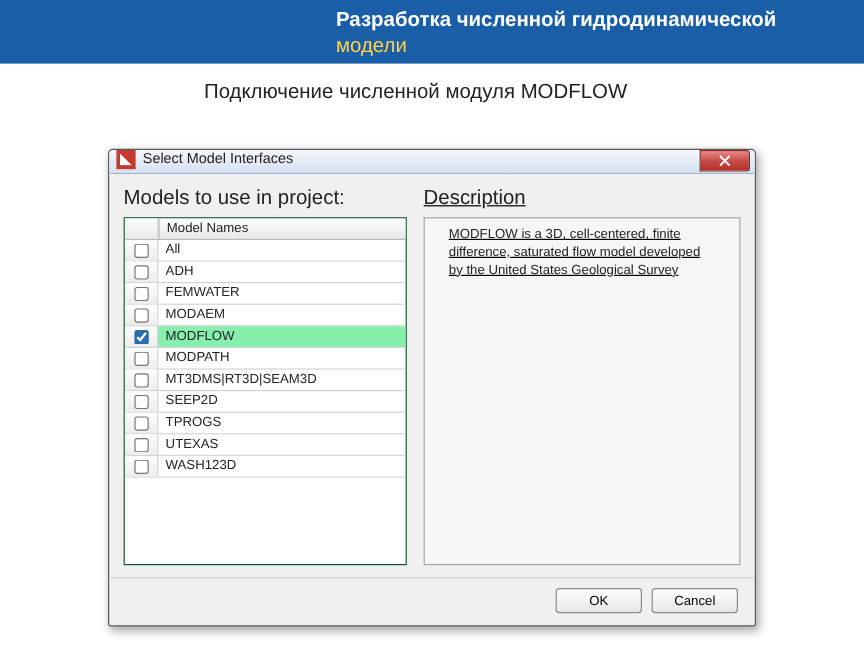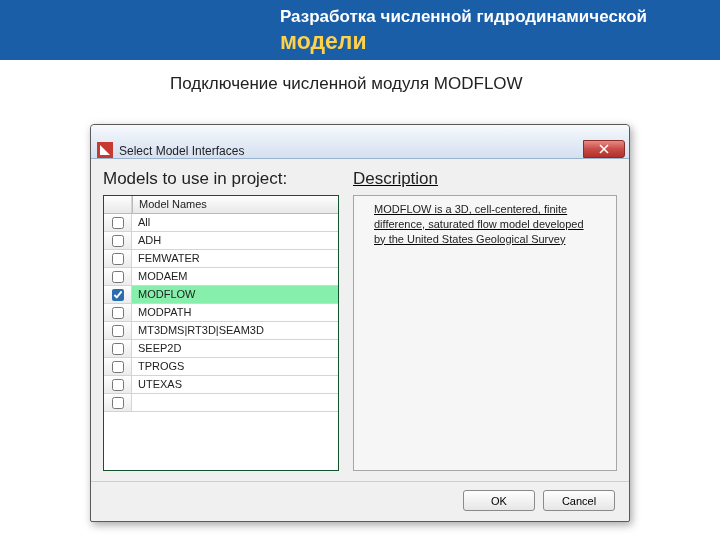--- a/index.html
+++ b/index.html
@@ -1,33 +1,33 @@
 <!DOCTYPE html>
 <html><head>
 <meta charset="utf-8">
 <style>
   * { box-sizing: border-box; }
   html, body { margin: 0; padding: 0; font-family: "Segoe UI", Tahoma, sans-serif; }
   body { width: 720px; height: 540px; background: #fff; position: relative; overflow: hidden; }
 
   .banner { background: #195ea7; color: #fff; padding: 6px 20px 4px 280px; font-size: 17px; font-weight: 600; line-height: 1.25; }
-  .banner .l2 { color: #ffd24a; font-size: 23px; font-weight: 700; }
+  .banner .l2 { color: #ffd24a; font-size: 17px; font-weight: 400; }
 
   .subtitle { font-size: 17px; font-weight: 500; color: #222; padding: 14px 0 10px 170px; }
 
   .win {
     position: absolute; left: 90px; top: 124px; width: 540px; height: 398px;
     border: 1px solid #5a5a5a; border-radius: 4px 4px 2px 2px;
     box-shadow: 2px 3px 8px rgba(0,0,0,0.35);
     background: #f0f0f0;
     display: flex; flex-direction: column;
     font-size: 11px;
   }
   .titlebar {
-    height: 34px; display: flex; align-items: flex-end; padding: 0 4px 0 6px;
+    height: 20px; display: flex; align-items: flex-start; padding: 0 4px 12px 6px;
     background: linear-gradient(#f7f9fc, #e4ecf6 50%, #d5e1f0);
     border-bottom: 1px solid #9bb3cf; border-radius: 4px 4px 0 0;
   }
   .appicon { width: 16px; height: 16px; margin-right: 6px; background:#c63a2f; position:relative; }
   .appicon:after { content:""; position:absolute; left:3px; top:3px; width:10px; height:10px; background:#fff; clip-path: polygon(0 0,100% 100%,0 100%); }
   .titlebar-text { font-weight: 400; color:#222; font-size:12px; flex:1; }
   .closebtn { width: 42px; height: 18px; border-radius: 0 3px 3px 0; background: linear-gradient(#e98a86,#c84c47 50%,#b42f29); border:1px solid #8a2b25; display:flex; align-items:center; justify-content:center; }
   .closebtn svg { display:block; }
 
   .win-body { flex:1; padding: 10px 12px 8px 12px; display:flex; flex-direction:column; }
@@ -141,20 +141,21 @@
               <div class="grid-row">
                 <div class="cell-chk">
                   <input type="checkbox" class="chk" style="">
                 </div>
                 <div class="cell-name">UTEXAS</div>
               </div>
               <div class="grid-row">
                 <div class="cell-chk">
                   <input type="checkbox" class="chk" style="">
                 </div>
+                <div class="cell-name">WASH123D</div>
               </div>
             </div>
         </div>
       </div>
       <div class="col-right">
         <div class="col-label">Description</div>
         <div class="desc-box">MODFLOW is a 3D, cell-centered, finite difference, saturated flow model developed by the United States Geological Survey</div>
       </div>
     </div>
 

